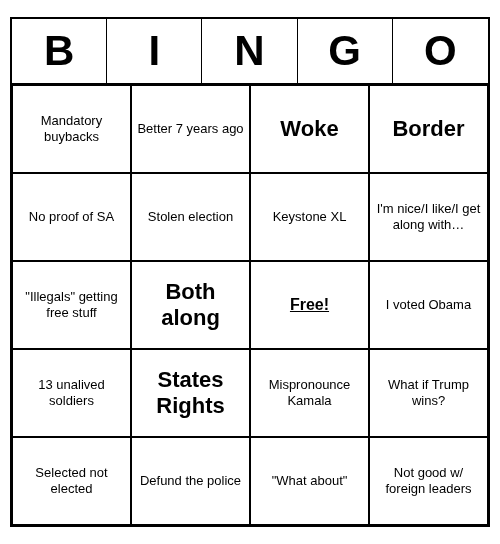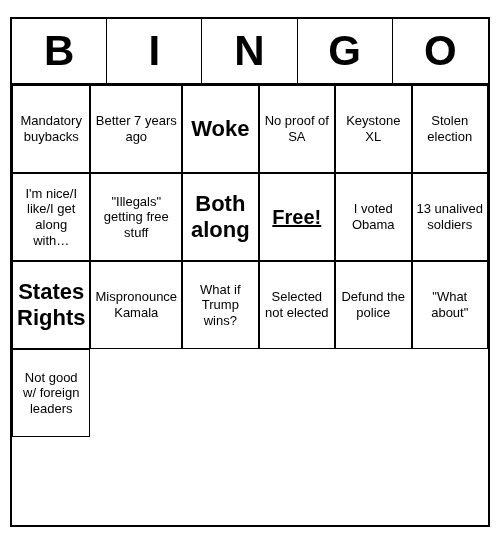--- a/index.html
+++ b/index.html
@@ -26,36 +26,36 @@
       font-size: 42px;
       font-weight: bold;
       padding: 8px 0;
       border-right: 1px solid #000;
     }
     .bingo-letter:last-child {
       border-right: none;
     }
     .bingo-grid {
       display: grid;
-      grid-template-columns: repeat(6, 1fr);
+      grid-template-columns: repeat(4, 1fr);
       grid-template-rows: repeat(5, 1fr);
     }
     .bingo-cell {
       border: 1px solid #000;
       min-height: 88px;
       display: flex;
       align-items: center;
       justify-content: center;
       text-align: center;
       padding: 4px;
       font-size: 13px;
       line-height: 1.2;
     }
     .bingo-cell.free {
-      font-size: 20px;
+      font-size: 16px;
       font-weight: bold;
       text-decoration: underline;
     }
     .bingo-cell.large-text {
       font-size: 22px;
       font-weight: bold;
     }
   </style>
 </head>
 <body>
@@ -65,23 +65,24 @@
   <div class="bingo-letter">B</div>
       <div class="bingo-letter">I</div>
       <div class="bingo-letter">N</div>
       <div class="bingo-letter">G</div>
       <div class="bingo-letter">O</div>
     </div>
   <div class="bingo-grid">
   <div class="bingo-cell">Mandatory buybacks</div>
       <div class="bingo-cell">Better 7 years ago</div>
       <div class="bingo-cell large-text">Woke</div>
+      <div class="bingo-cell large-text">Border</div>
       <div class="bingo-cell">No proof of SA</div>
+      <div class="bingo-cell">Stolen election</div>
       <div class="bingo-cell">Keystone XL</div>
-      <div class="bingo-cell">Stolen election</div>
       <div class="bingo-cell">I'm nice/I like/I get along with…</div>
       <div class="bingo-cell">"Illegals" getting free stuff</div>
       <div class="bingo-cell large-text">Both along</div>
       <div class="bingo-cell free">Free!</div>
       <div class="bingo-cell">I voted Obama</div>
       <div class="bingo-cell">13 unalived soldiers</div>
       <div class="bingo-cell large-text">States Rights</div>
       <div class="bingo-cell">Mispronounce Kamala</div>
       <div class="bingo-cell">What if Trump wins?</div>
       <div class="bingo-cell">Selected not elected</div>

